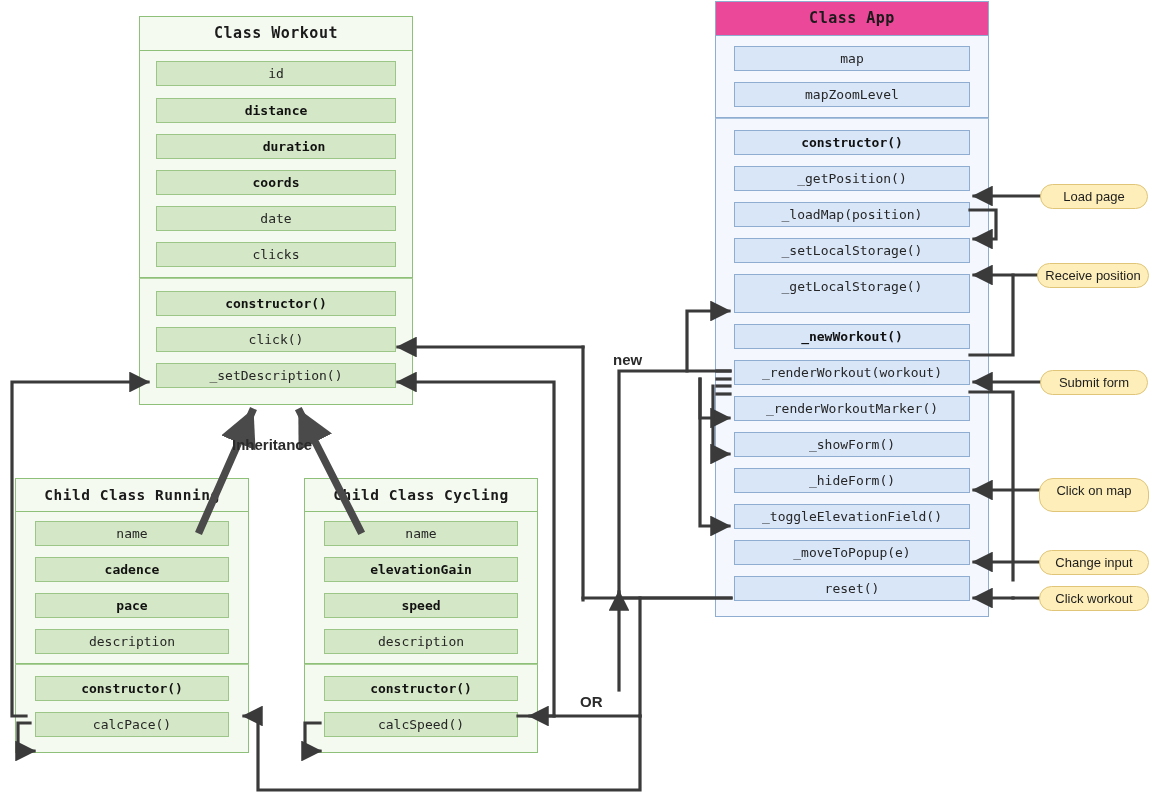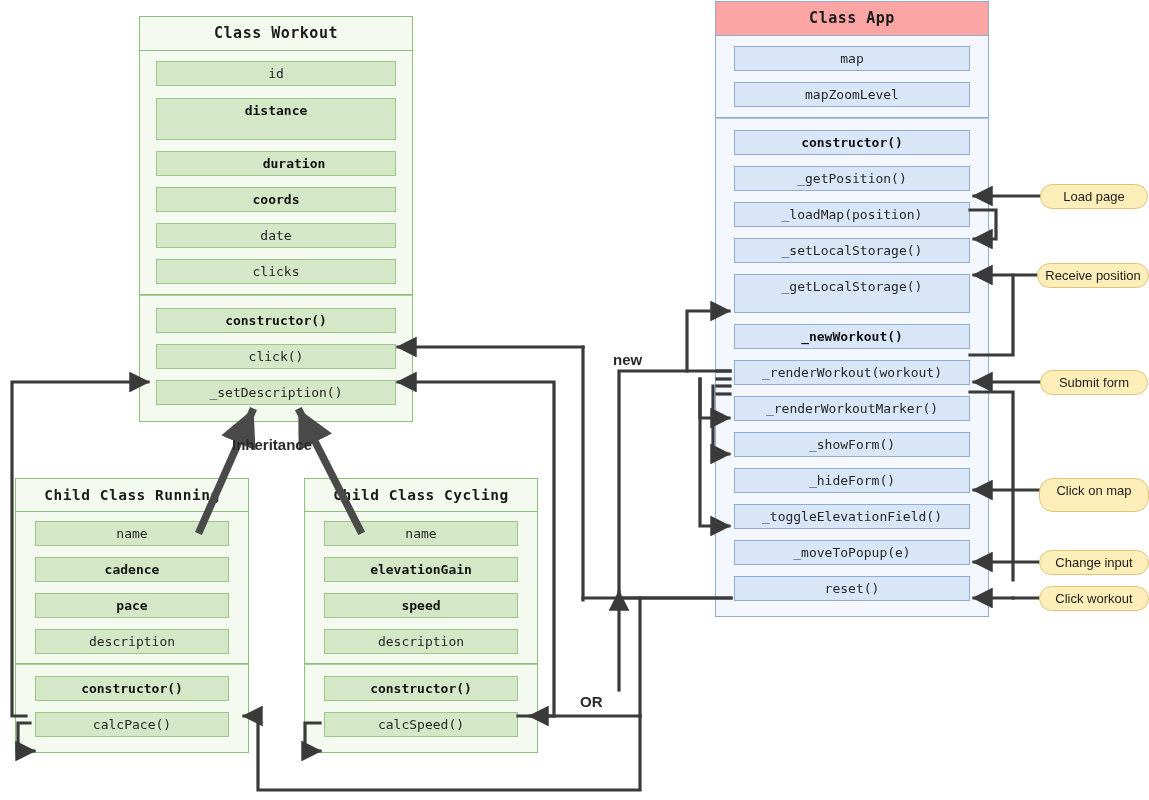--- a/index.html
+++ b/index.html
@@ -76,21 +76,21 @@
   .theme-green .cb-section + .cb-section {
     border-top: 1px solid #a9cf97;
   }
   .theme-green .cb-row {
     background: #d4e7c6;
     border: 1px solid #9cc588;
   }
 
   
   .theme-blue .cb-header {
-    background: #fca5a5;
+    background: #ec4899;
     border: 1px solid #8fadd0;
   }
   .theme-blue .cb-section {
     background: #f4f8fe;
     border: 1px solid #8fadd0;
     border-top: none;
   }
   .theme-blue .cb-section + .cb-section {
     border-top: 1px solid #a8c2de;
   }
@@ -189,21 +189,21 @@
 
       <path d="M 640 716 L 640 790 L 258 790 L 258 716 L 244 716" marker-end="url(#arrow)"></path>
 
     </g>
   </svg>
 
   <div class="classbox theme-green" style="left:139px; top:16px; width:274px;">
     <div class="cb-header" style="height:35px; line-height:33px; font-size:15px;">Class Workout</div>
     <div class="cb-section" style="padding:10px 16px 10px 16px;">
       <div class="cb-row" style="height:25px; line-height:23px; font-size:13px; margin-bottom:11px;">id</div>
-      <div class="cb-row bold" style="height:42px; line-height:23px; font-size:13px; margin-bottom:11px;margin-top:12px;">distance</div>
+      <div class="cb-row bold" style="height:25px; line-height:23px; font-size:13px; margin-bottom:11px;margin-top:12px;">distance</div>
       <div class="cb-row bold" style="height:25px; line-height:23px; font-size:13px; margin-bottom:11px;padding-left:36px;">duration</div>
       <div class="cb-row bold" style="height:25px; line-height:23px; font-size:13px; margin-bottom:11px;">coords</div>
       <div class="cb-row" style="height:25px; line-height:23px; font-size:13px; margin-bottom:11px;">date</div>
       <div class="cb-row" style="height:25px; line-height:23px; font-size:13px;">clicks</div>
     </div>
     <div class="cb-section" style="padding:12px 16px 16px 16px;">
       <div class="cb-row bold" style="height:25px; line-height:23px; font-size:13px; margin-bottom:11px;">constructor()</div>
       <div class="cb-row" style="height:25px; line-height:23px; font-size:13px; margin-bottom:11px;">click()</div>
       <div class="cb-row" style="height:25px; line-height:23px; font-size:13px;">_setDescription()</div>
     </div>

